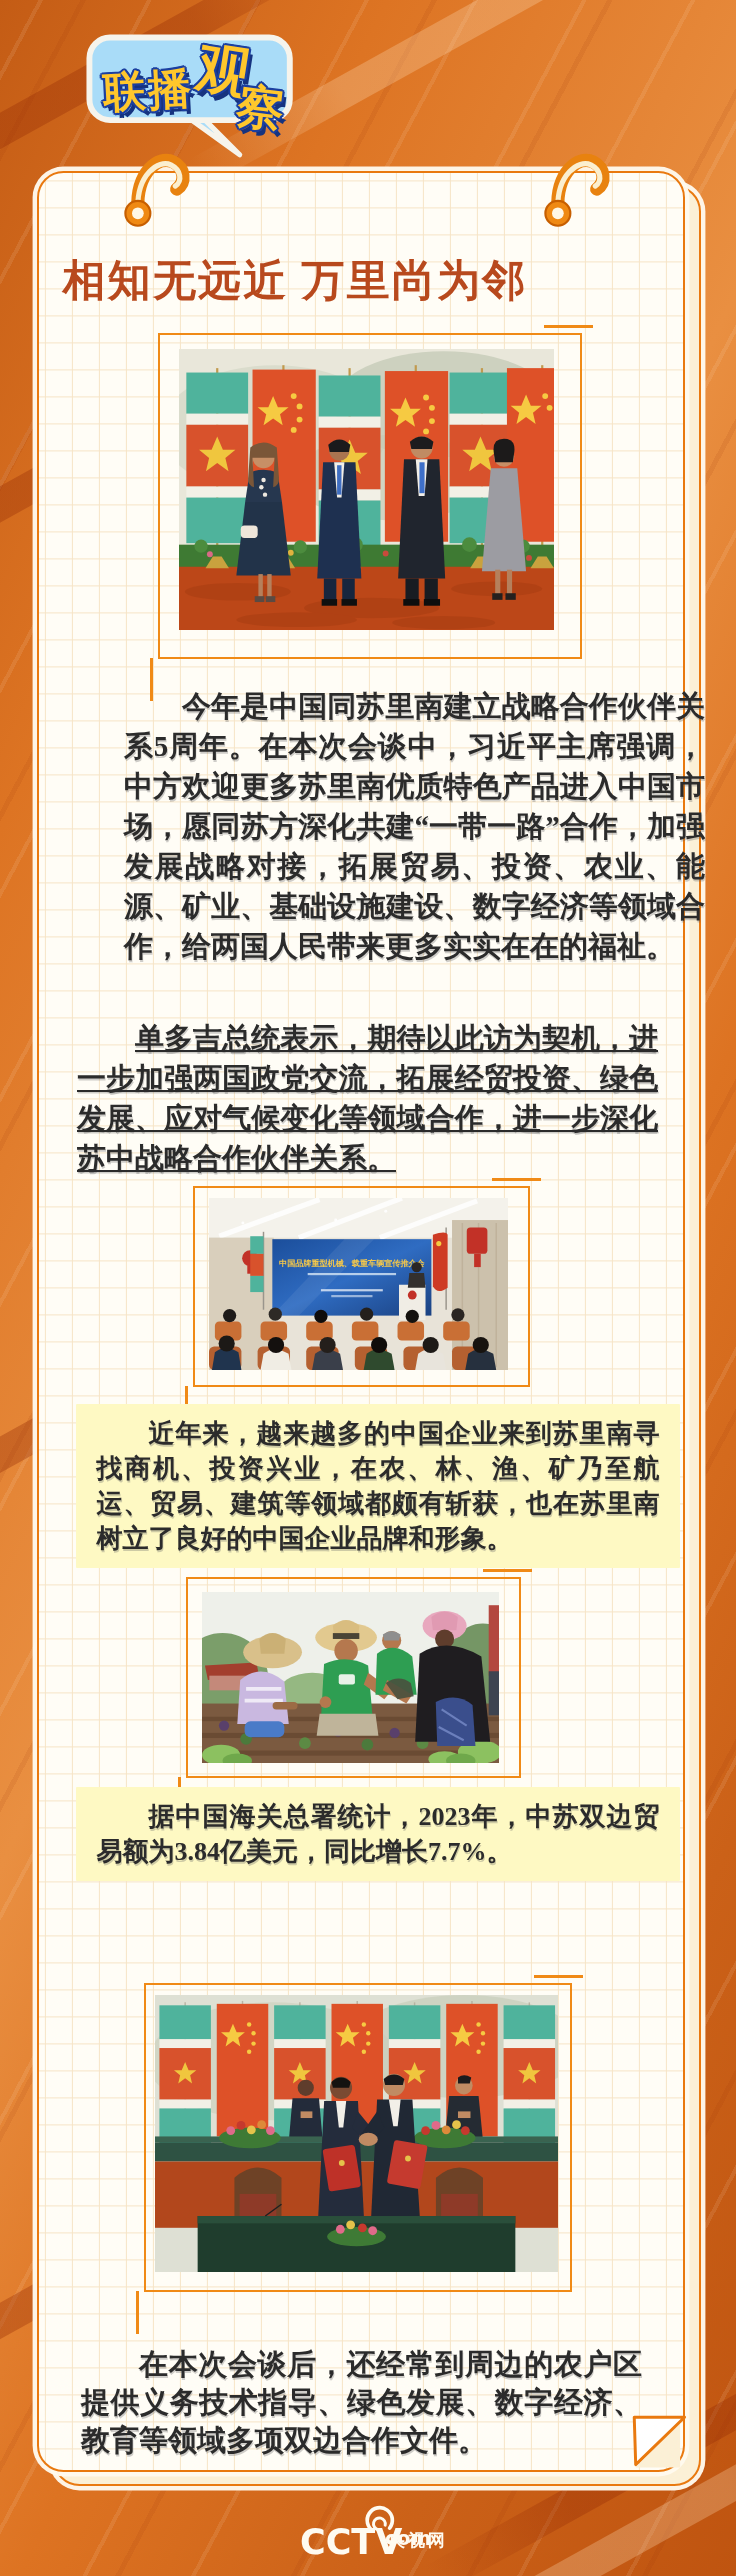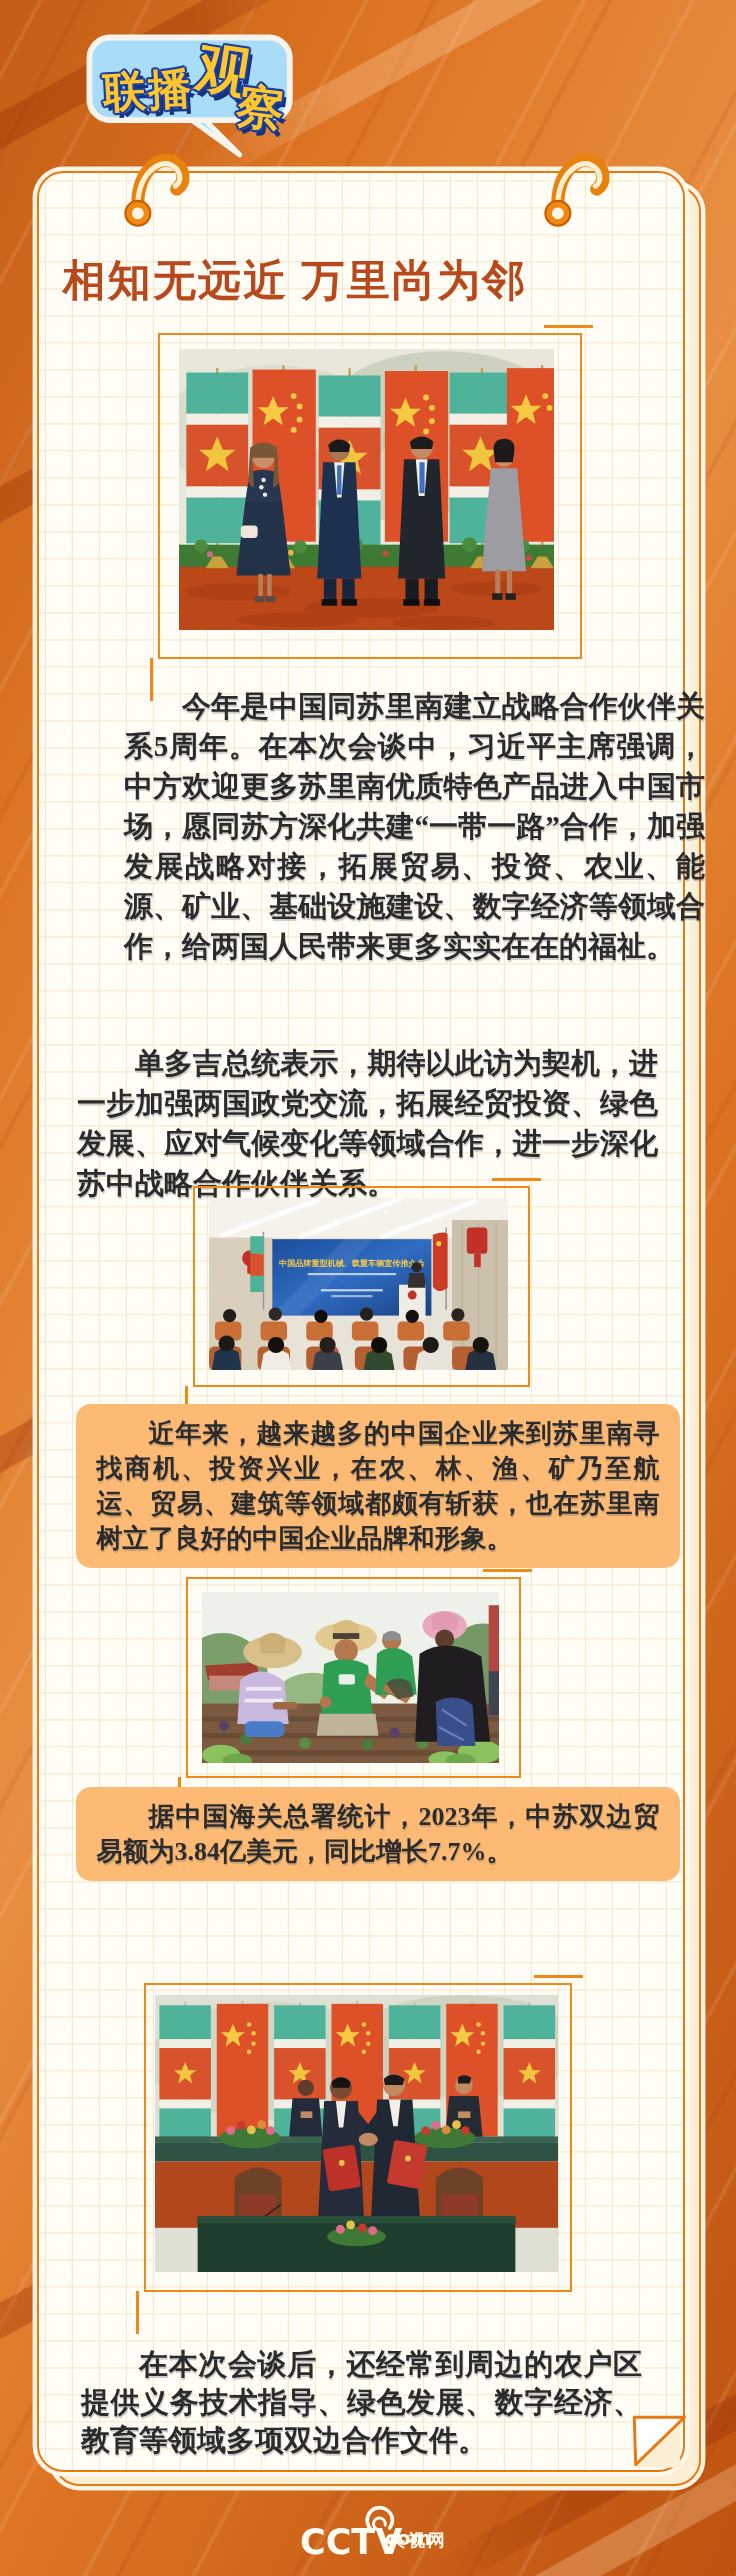--- a/index.html
+++ b/index.html
@@ -61,21 +61,21 @@
   .frame::after{content:"";position:absolute;bottom:-44px;left:-9.6px;width:2.9px;height:43px;background:#F08A16;}
   .photo{position:absolute;display:block;}
   
   .para{
     position:absolute;color:#2B2B2B;text-align:justify;text-indent:2em;
     font-family:"Liberation Serif",serif;font-weight:700;
     text-shadow:0.7px 1.5px 0 rgba(95,95,95,.30);
   }
   .p-main{left:77px;width:581px;font-size:29px;line-height:40px;}
   .hl-box{
-    position:absolute;left:76px;width:604px;background:#fdba74;border-radius:15px;
+    position:absolute;left:76px;width:604px;background:#fef9c3;border-radius:1px;
     padding:11.8px 20.6px;box-sizing:border-box;
   }
   .hl-box .para-inner{
     color:#2B2B2B;text-align:justify;text-indent:2em;font-family:"Liberation Serif",serif;
     font-weight:700;font-size:26px;line-height:35px;text-shadow:0.7px 1.5px 0 rgba(95,95,95,.30);
   }
   
   .fold{position:absolute;left:615px;top:2395px;}
   
   .cctv{position:absolute;left:300px;top:2504px;width:155px;height:53px;color:#FEFBF1;}
@@ -270,21 +270,21 @@
       <rect x="430" y="300" width="7" height="34" fill="#B5805C"></rect>
         <rect x="446" y="300" width="7" height="34" fill="#B5805C"></rect>
       <rect x="426" y="332" width="14" height="9" fill="#24201E"></rect>
         <rect x="444" y="332" width="14" height="9" fill="#24201E"></rect>
     </g>
   </svg>
 </div>
 
 <div class="para p-main" style="top:686px;margin-left:47px;">今年是中国同苏里南建立战略合作伙伴关系5周年。在本次会谈中，习近平主席强调，中方欢迎更多苏里南优质特色产品进入中国市场，愿同苏方深化共建“一带一路”合作，加强发展战略对接，拓展贸易、投资、农业、能源、矿业、基础设施建设、数字经济等领域合作，给两国人民带来更多实实在在的福祉。</div>
 
-<div class="para p-main" style="top:1043px;">单多吉总统表示，期待以此访为契机，进一步加强两国政党交流，拓展经贸投资、绿色发展、应对气候变化等领域合作，进一步深化苏中战略合作伙伴关系。</div>
+<div class="para p-main" style="top:1018px;text-decoration:underline;">单多吉总统表示，期待以此访为契机，进一步加强两国政党交流，拓展经贸投资、绿色发展、应对气候变化等领域合作，进一步深化苏中战略合作伙伴关系。</div>
 
 <div class="frame" style="left:193px;top:1186px;width:333px;height:197px;">
   <svg class="photo" style="left:14px;top:9.6px;" width="299" height="172" viewBox="0 0 406 234" preserveAspectRatio="none">
     <rect width="406" height="234" fill="#E8E3D8"></rect>
     <rect width="406" height="54" fill="#F4F2EB"></rect>
     <g stroke="#FFFFFF" stroke-width="7" opacity=".85">
       <line x1="14" y1="52" x2="150" y2="2"></line>
         <line x1="122" y1="54" x2="262" y2="0"></line>
         <line x1="232" y1="54" x2="364" y2="4"></line>
     </g>

